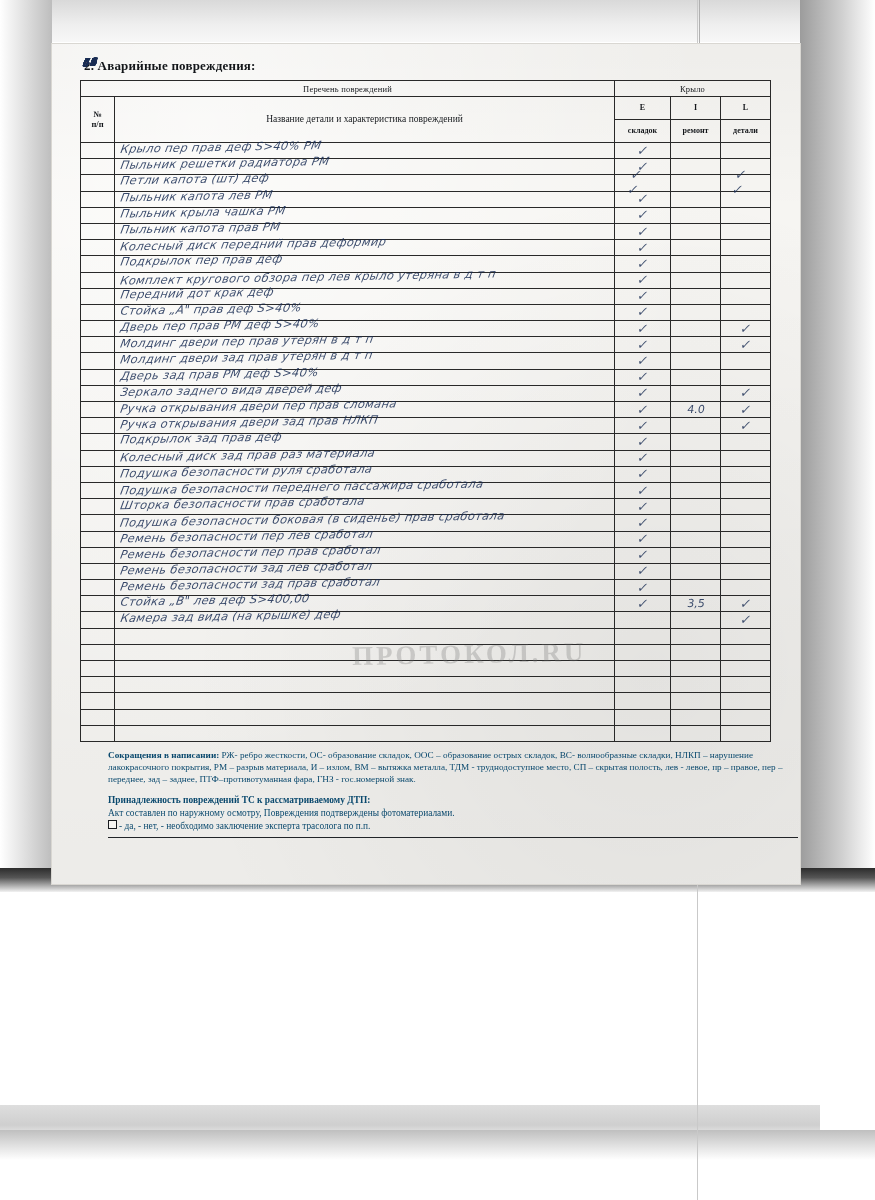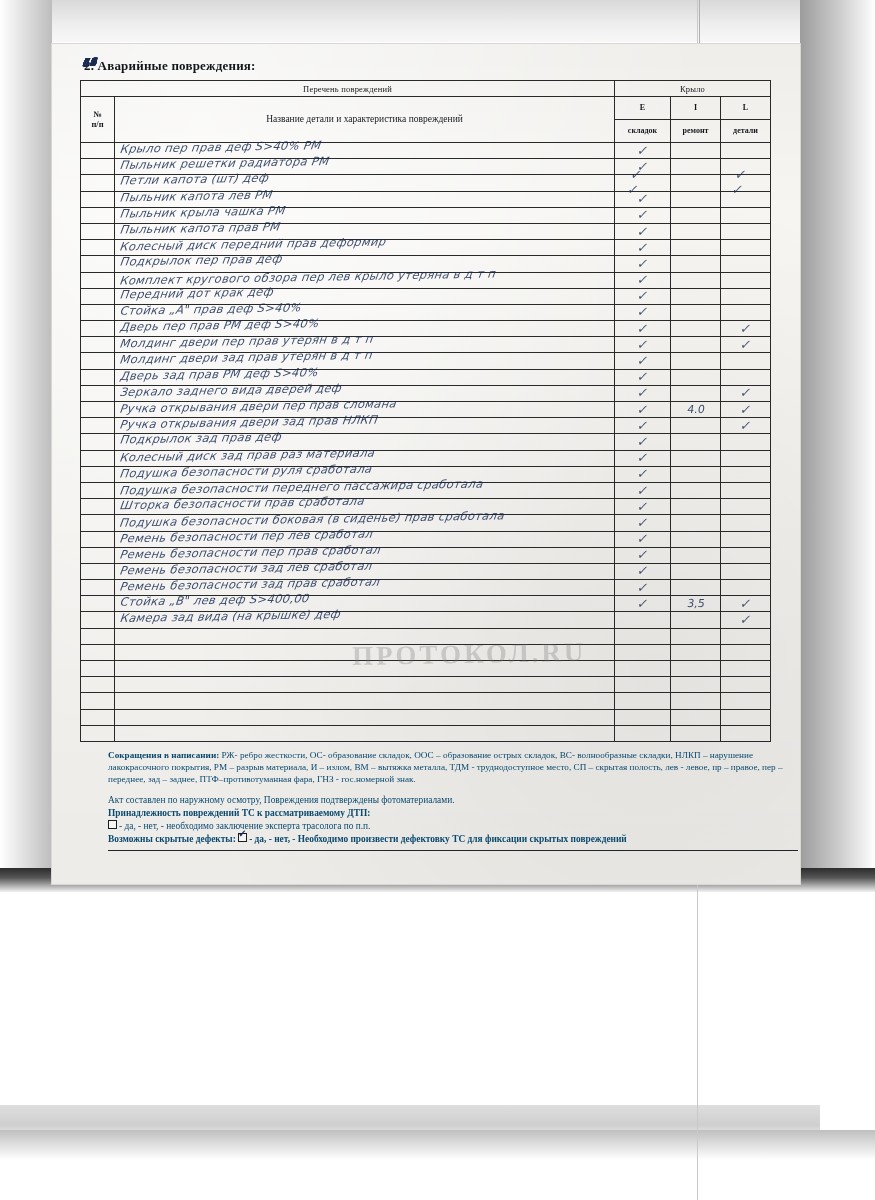--- a/index.html
+++ b/index.html
@@ -762,28 +762,24 @@
             </tr>
           </tbody>
       </table>
 
       <div class="footnotes">
         <div class="fn-abbr">
           <span>Сокращения в написании:</span><span class="reg"> РЖ- ребро жесткости, ОС- образование складок, ООС – образование острых складок, ВС- волнообразные складки, НЛКП – нарушение лакокрасочного покрытия, РМ – разрыв материала, И – излом, ВМ – вытяжка металла, ТДМ - труднодоступное место, СП – скрытая полость, лев - левое, пр – правое, пер – переднее, зад – заднее, ПТФ–противотуманная фара, ГНЗ - гос.номерной знак.</span>
         </div>
 
         <div class="fn-block">
+          <div class="fn-line">Принадлежность повреждений ТС к рассматриваемому ДТП:</div>
           <div class="fn-line thin">Акт составлен по наружному осмотру, Повреждения подтверждены фотоматериалами.</div>
-          <div class="fn-line">Принадлежность повреждений ТС к рассматриваемому ДТП:</div>
           <div class="fn-line thin">
             <span class="chk"></span><span>- да,      - нет,      - необходимо заключение эксперта трасолога по п.п.</span>
-          </div>
-          <div class="fn-line">
-            <span>Возможны скрытые дефекты:</span>
-            <span class="chk checked"></span><span>- да,      - нет,      - Необходимо произвести дефектовку ТС для фиксации скрытых повреждений</span>
           </div>
           <div class="fn-rule"></div>
         </div>
       </div>
 
     </div>
 
     <div class="watermark">ПРОТОКОЛ.RU</div>
   </div>
 </div>

